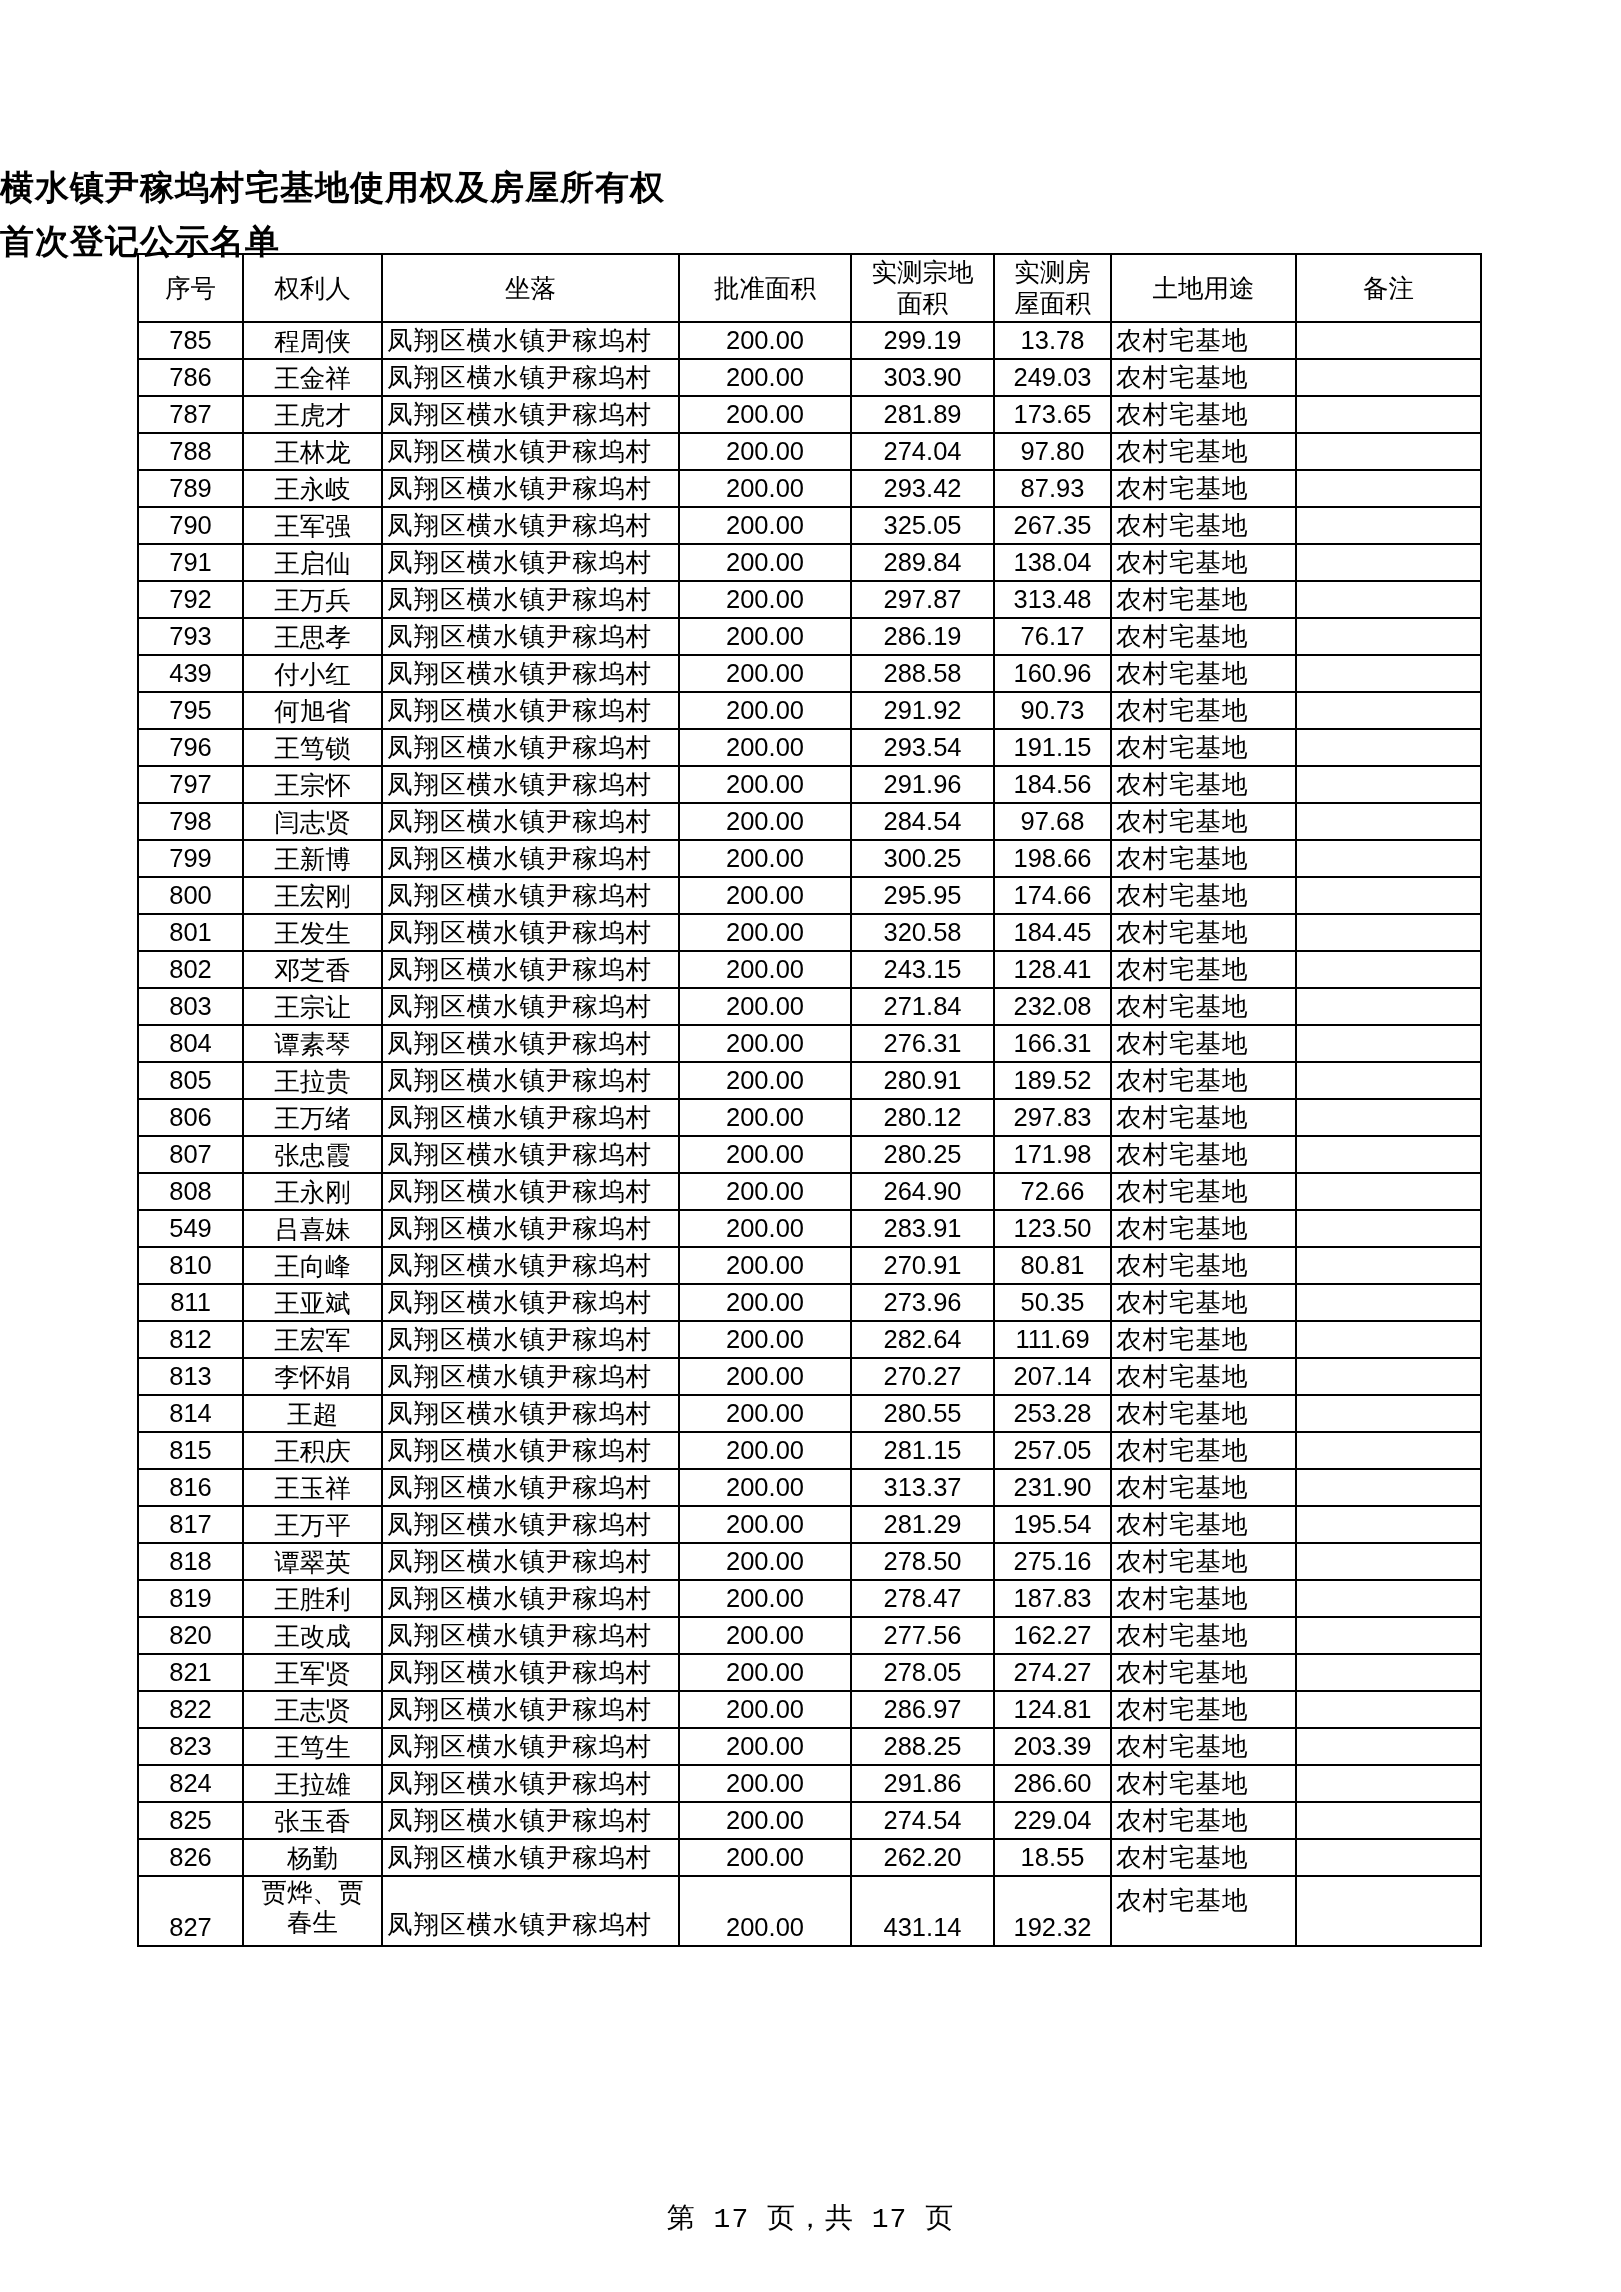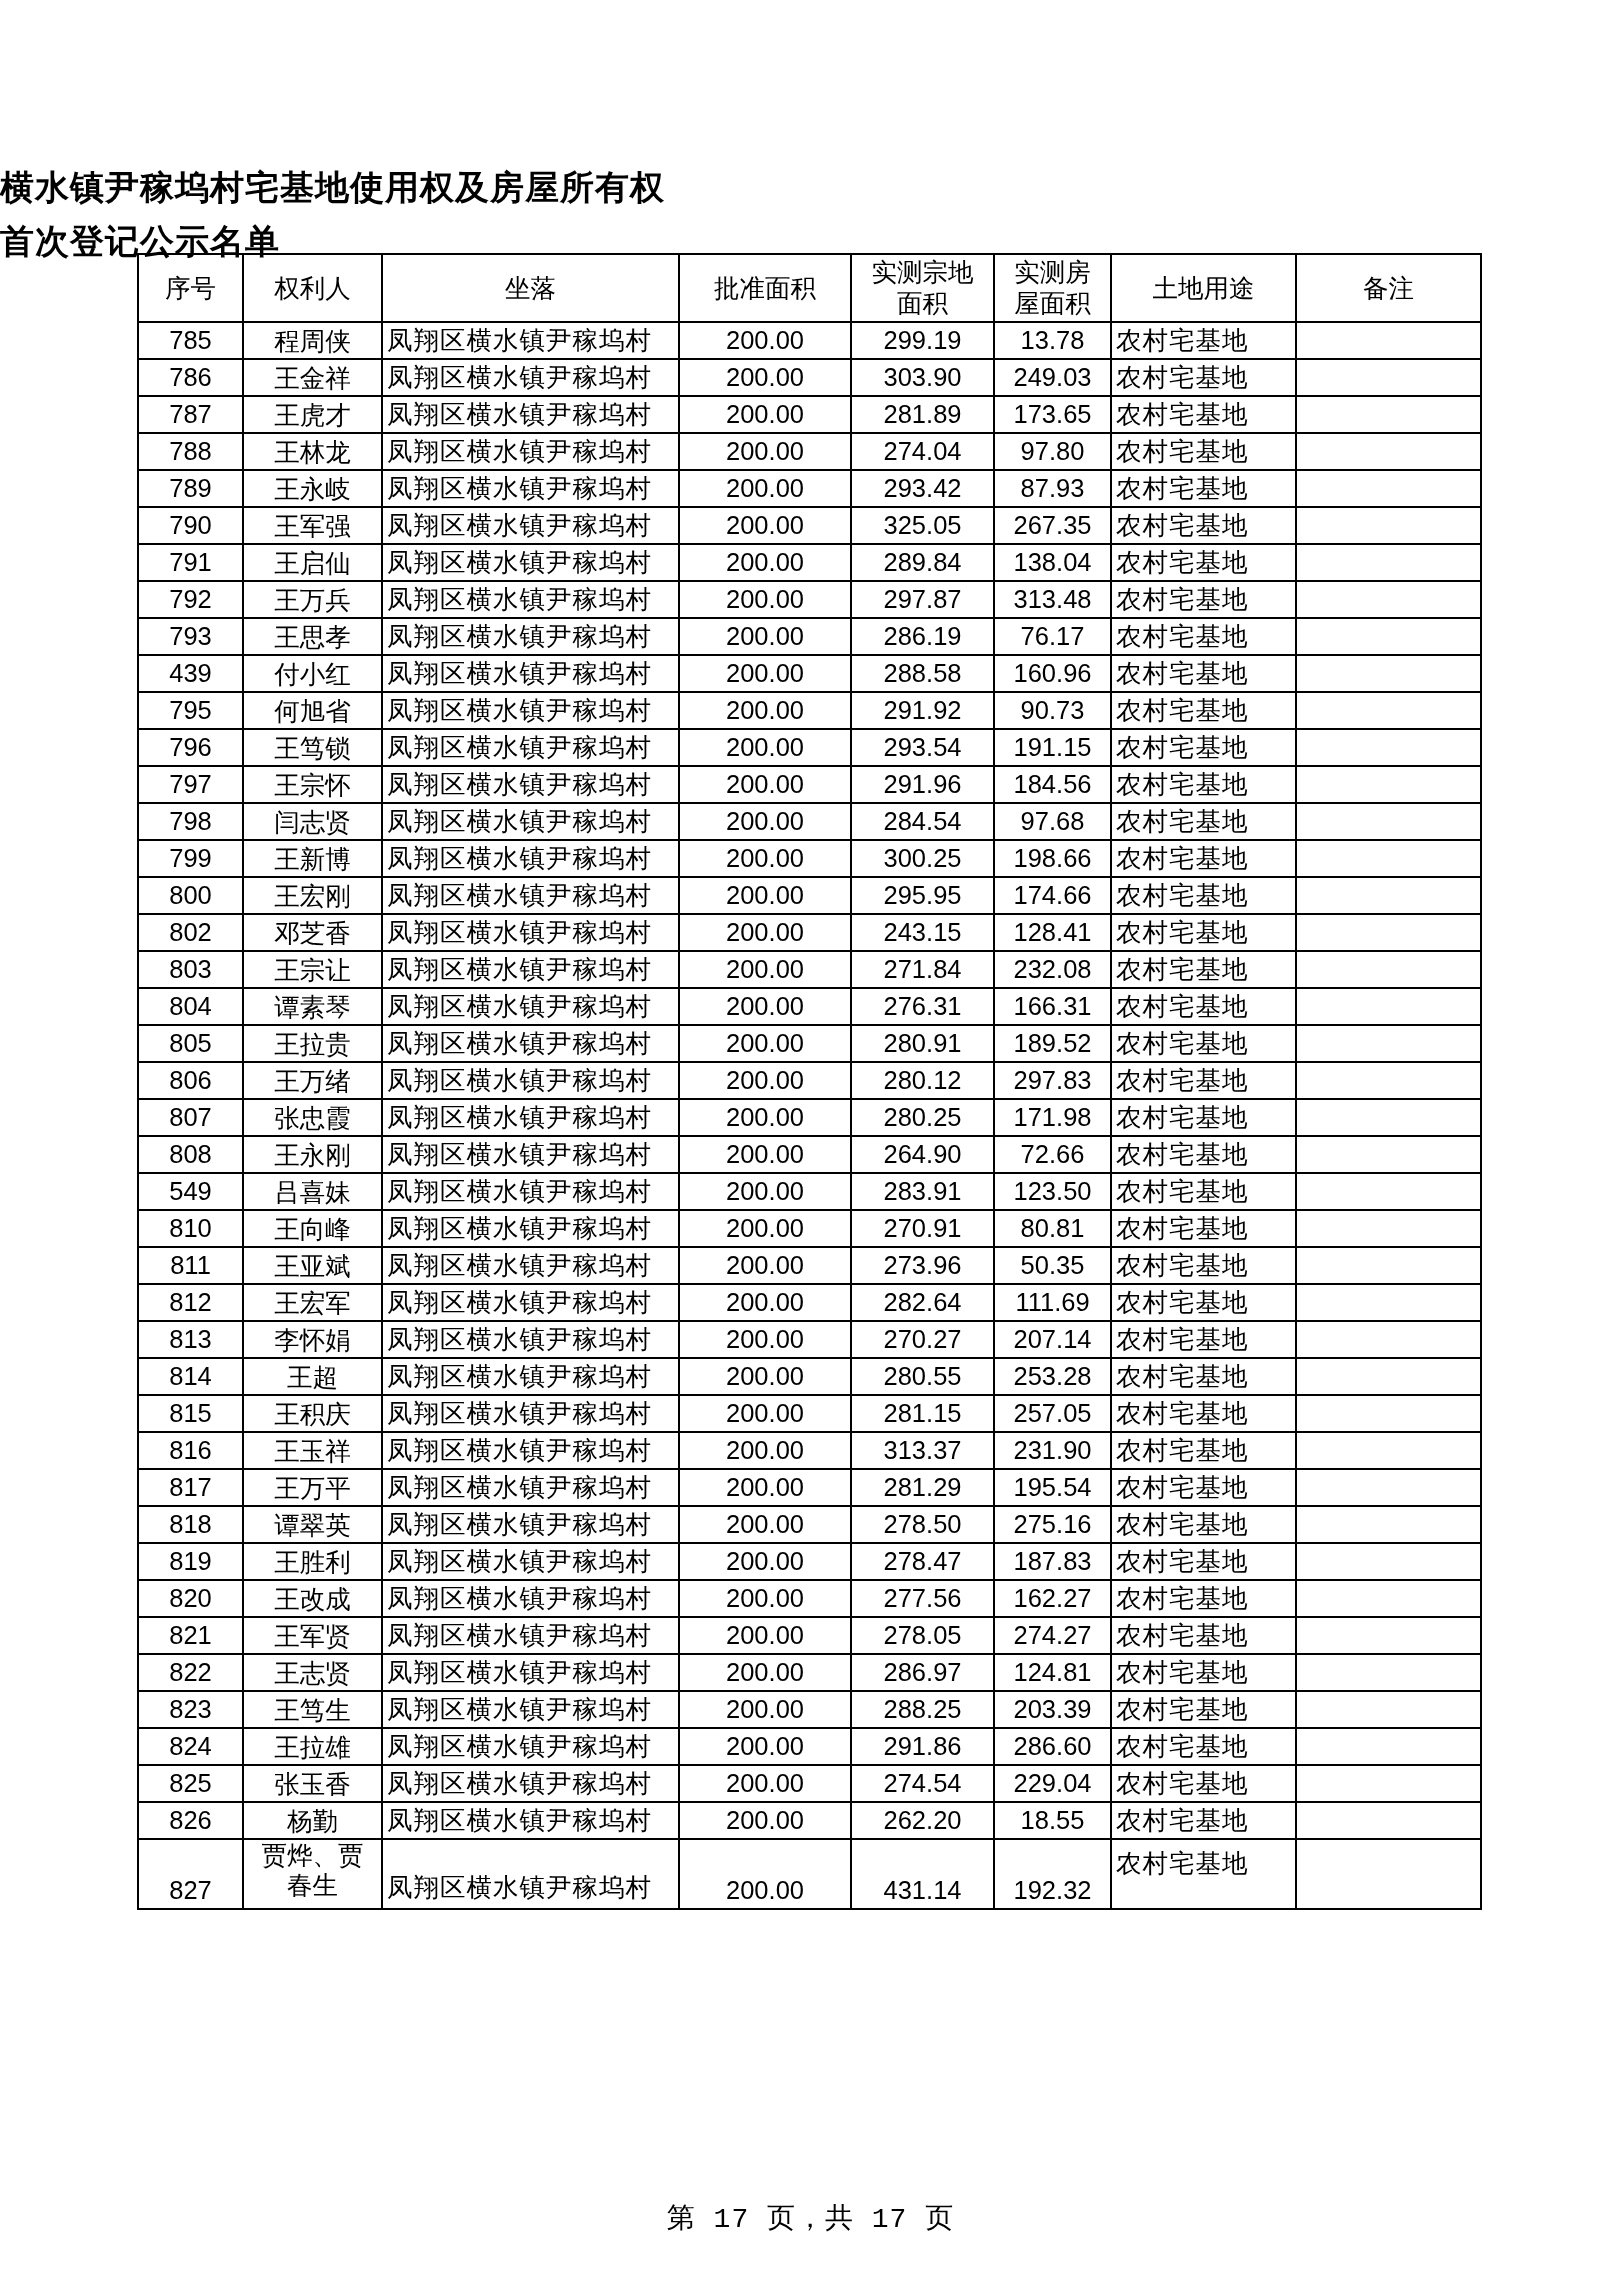--- a/index.html
+++ b/index.html
@@ -262,20 +262,30 @@
     <td class="c-no">800</td>
     <td class="c-owner">王宏刚</td>
     <td class="c-location">凤翔区横水镇尹稼坞村</td>
     <td class="c-approved">200.00</td>
     <td class="c-parcel">295.95</td>
     <td class="c-house">174.66</td>
     <td class="c-use">农村宅基地</td>
     <td class="c-note"></td>
   </tr>
       <tr>
+    <td class="c-no">801</td>
+    <td class="c-owner">王发生</td>
+    <td class="c-location">凤翔区横水镇尹稼坞村</td>
+    <td class="c-approved">200.00</td>
+    <td class="c-parcel">320.58</td>
+    <td class="c-house">184.45</td>
+    <td class="c-use">农村宅基地</td>
+    <td class="c-note"></td>
+  </tr>
+      <tr>
     <td class="c-no">802</td>
     <td class="c-owner">邓芝香</td>
     <td class="c-location">凤翔区横水镇尹稼坞村</td>
     <td class="c-approved">200.00</td>
     <td class="c-parcel">243.15</td>
     <td class="c-house">128.41</td>
     <td class="c-use">农村宅基地</td>
     <td class="c-note"></td>
   </tr>
       <tr>

